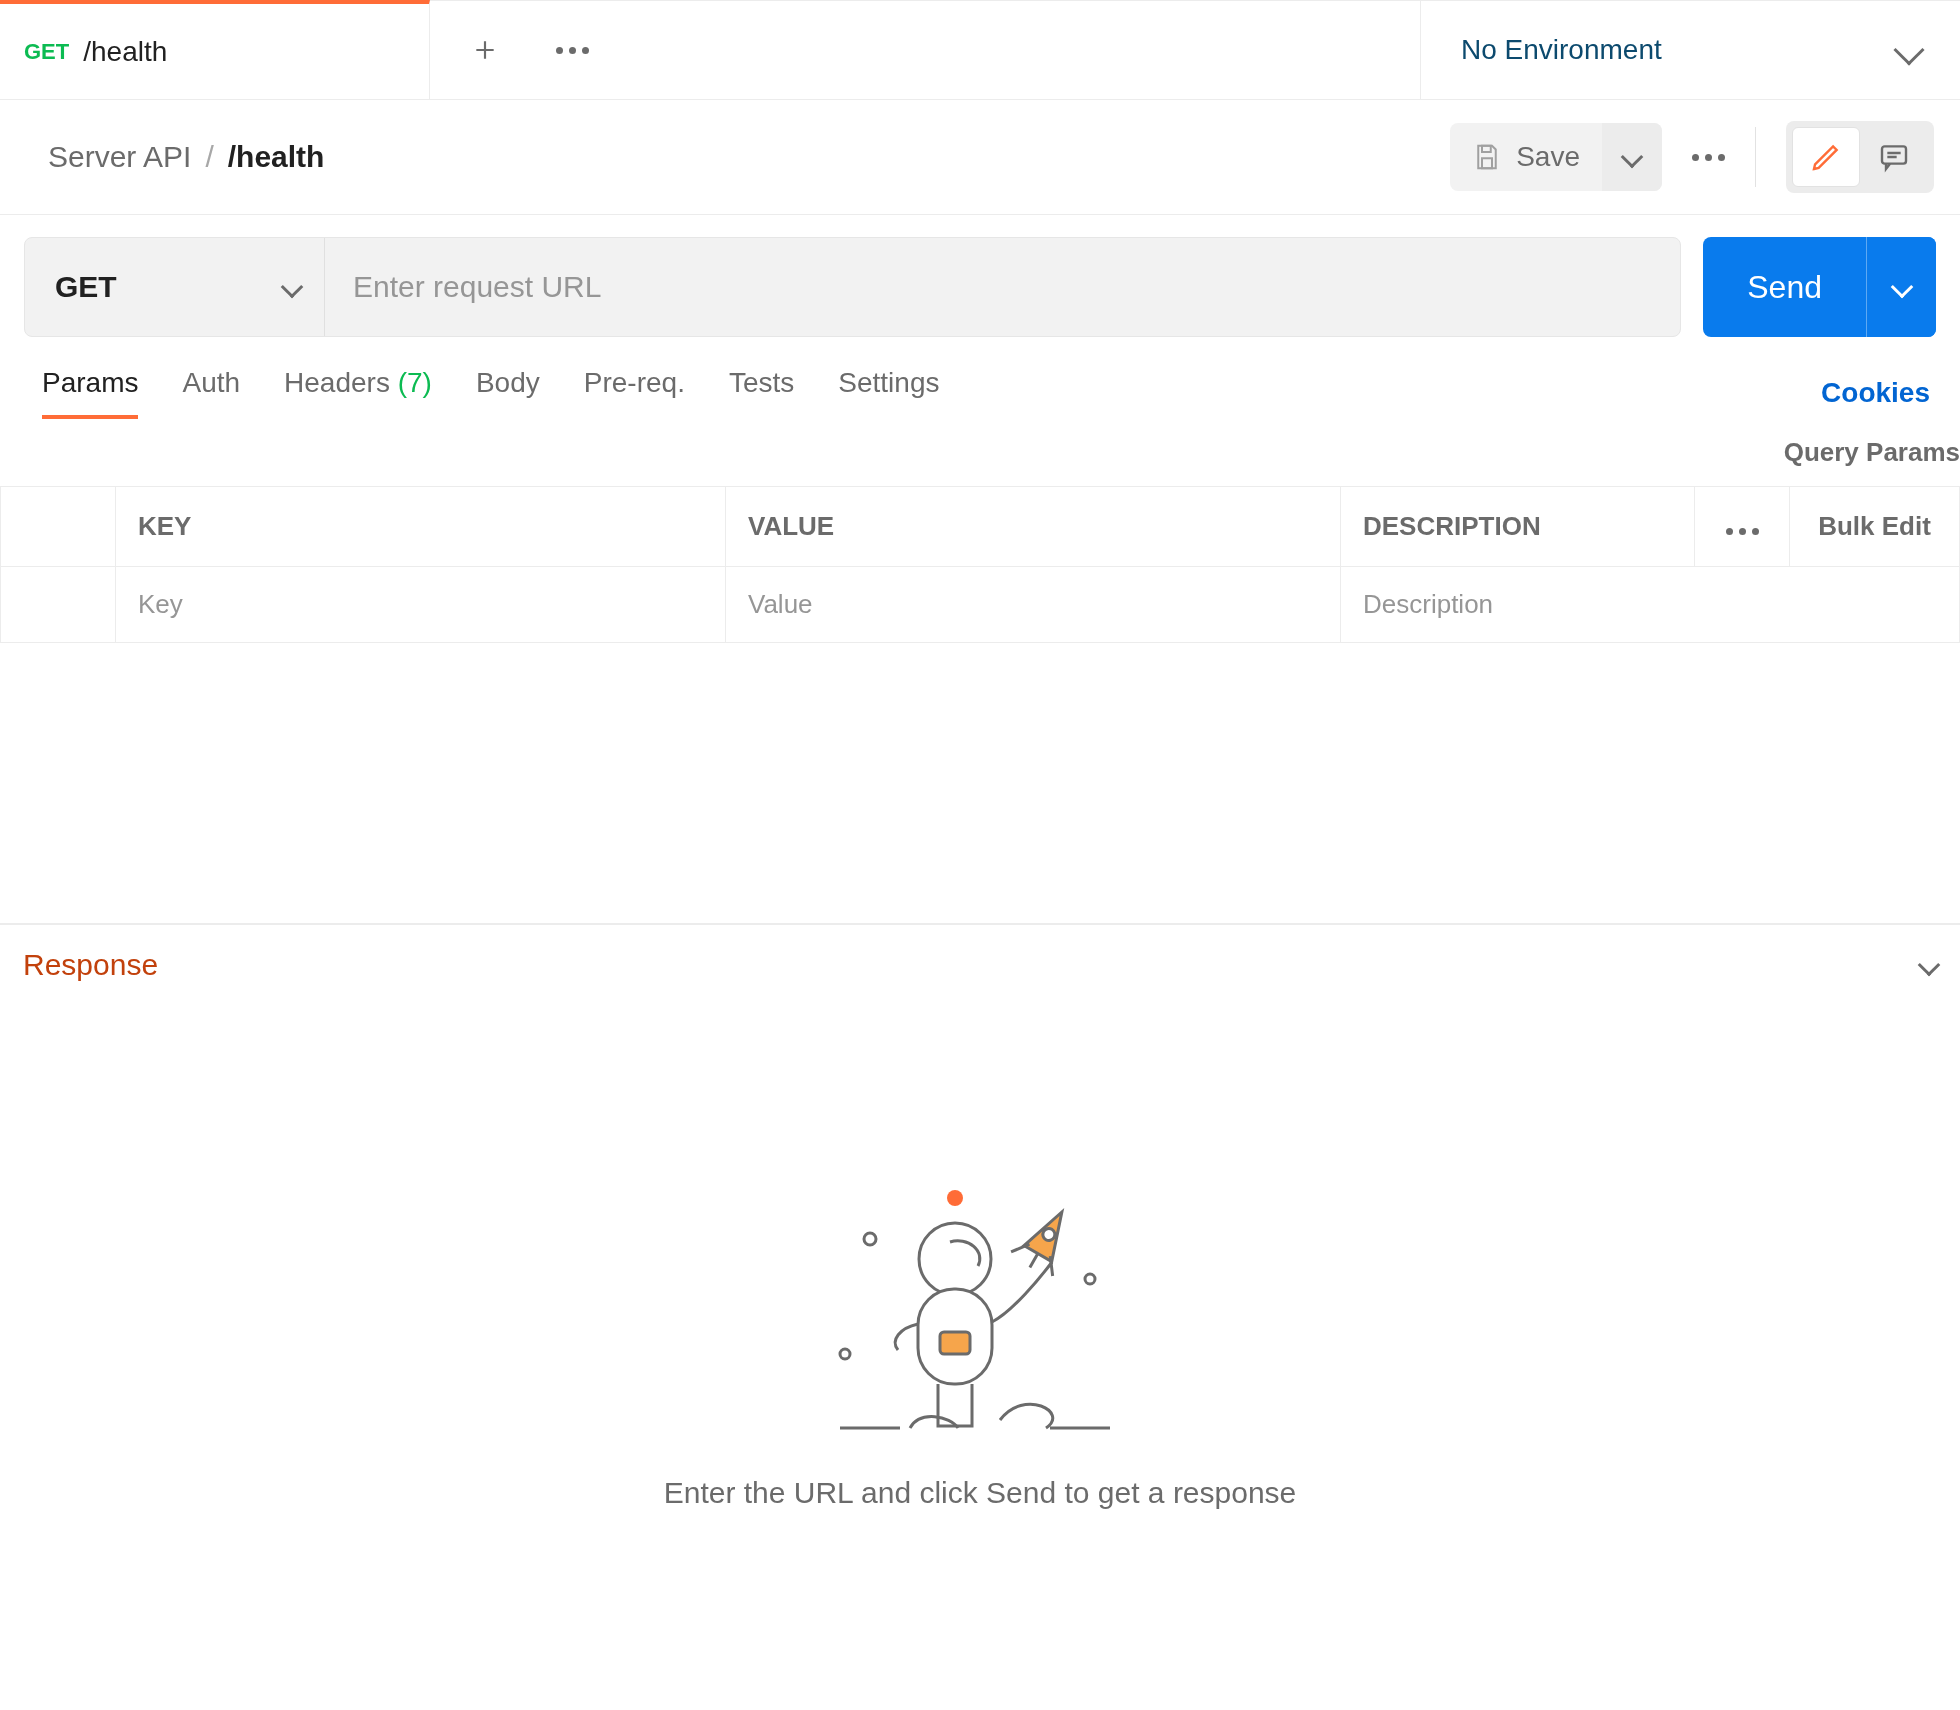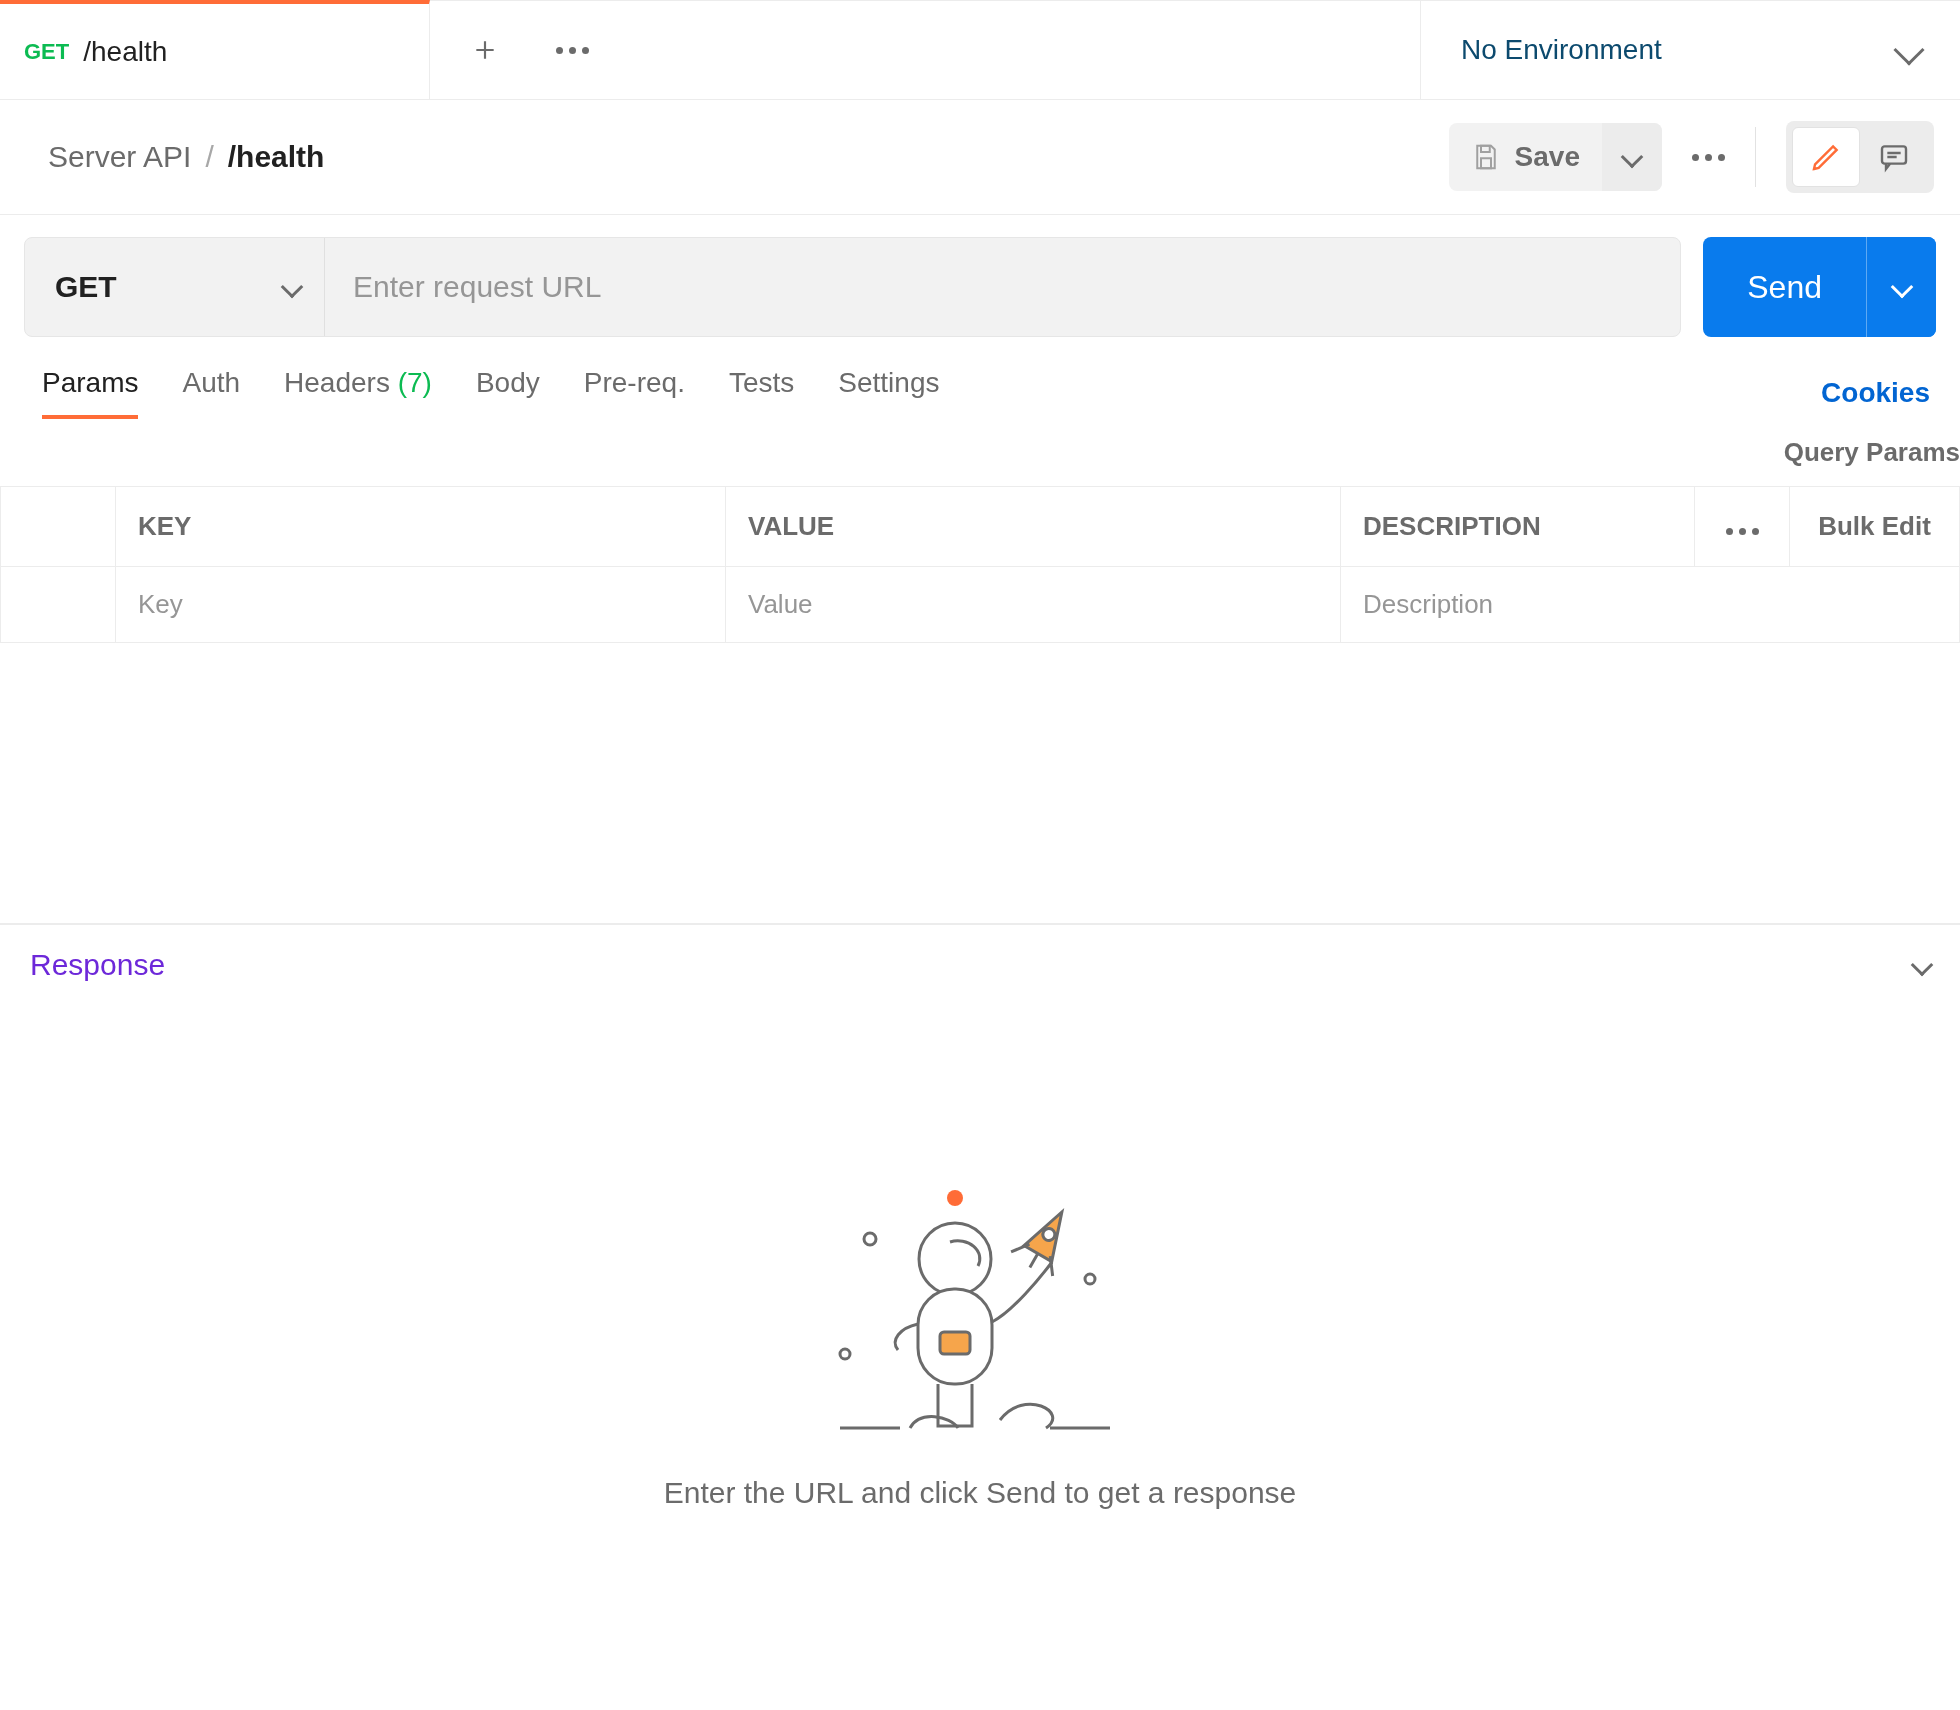--- a/index.html
+++ b/index.html
@@ -17,21 +17,21 @@
   .chev { width: 22px; height: 22px; border-right: 3px solid #6b6b6b; border-bottom: 3px solid #6b6b6b; transform: rotate(45deg); }
 
   
   .bcrow { display: flex; align-items: center; justify-content: space-between; height: 115px; padding: 0 26px 0 48px; border-bottom: 1px solid #ececec; }
   .bc { display: flex; align-items: center; gap: 14px; font-size: 30px; }
   .bc .coll { color: #6b6b6b; }
   .bc .sep  { color: #a8a8a8; }
   .bc .req  { font-weight: 700; }
   .bcright { display: flex; align-items: center; gap: 30px; }
   .savegrp { display: flex; align-items: stretch; border-radius: 8px; overflow: hidden; background: #f2f2f2; height: 68px; }
-  .savebtn { display: flex; align-items: center; gap: 14px; padding: 0 22px; color: #6b6b6b; font-size: 28px; font-weight: 700; }
+  .savebtn { display: flex; align-items: center; gap: 14px; padding: 0 22px; color: #6b6b6b; font-size: 28px; font-weight: 400; }
   .savearrow { display: flex; align-items: center; justify-content: center; width: 60px; background: #ececec; }
   .vr { width: 1px; height: 60px; background: #e2e2e2; }
   .rightbtns { display: flex; align-items: stretch; border-radius: 8px; background: #ececec; padding: 6px; height: 72px; }
   .rightbtns .iconbtn { width: 68px; display:flex; align-items:center; justify-content:center; border-radius: 6px; }
   .rightbtns .iconbtn.active { background: #fff; border: 1px solid #e2e2e2; }
 
   
   .urlrow { display: flex; gap: 22px; padding: 22px 24px 10px 24px; }
   .urlbar { display: flex; flex: 1 1 auto; background: #f2f2f2; border: 1px solid #e6e6e6; border-radius: 8px; height: 100px; align-items: stretch; overflow: hidden; }
   .methodsel { display: flex; align-items: center; justify-content: space-between; width: 300px; padding: 0 24px 0 30px; font-size: 30px; font-weight: 700; border-right: 1px solid #e0e0e0; }
@@ -56,21 +56,21 @@
   .qtable th, .qtable td { border: 1px solid #ececec; font-size: 26px; text-align: left; }
   .qtable thead th { padding: 24px 22px; font-weight: 600; color: #6b6b6b; }
   .qtable td { padding: 22px 22px; }
   .qtable input { border: none; width: 100%; font-size: 26px; color:#212121; }
   .qtable input::placeholder { color: #969696; }
   .qtable .tool { text-align: center; padding:0; width: 95px; }
   .qtable .bulk { text-align: center; font-weight: 600; color:#6b6b6b; width: 170px; }
   .qfill { flex: 1 1 auto; border-bottom: 1px solid #ececec; }
 
   
-  .resprow { display: flex; align-items: center; justify-content: space-between; height: 80px; padding: 0 30px; border-top: 1px solid #ececec; color: #6d28d9; font-size: 30px; }
+  .resprow { display: flex; align-items: center; justify-content: space-between; height: 80px; padding: 0 23px; border-top: 1px solid #ececec; color: #c2410c; font-size: 30px; }
   .respbody { flex: 1 1 auto; display: flex; flex-direction: column; align-items: center; justify-content: center; gap: 32px; padding: 40px 0 60px; }
   .respmsg { font-size: 30px; color:#6b6b6b; }
 
   
   svg { display: block; }
   .more-dots { display: inline-flex; gap: 6px; }
   .more-dots span { width: 7px; height: 7px; border-radius: 50%; background: #6b6b6b; display:inline-block; }
 </style>
 </head>
 <body>

